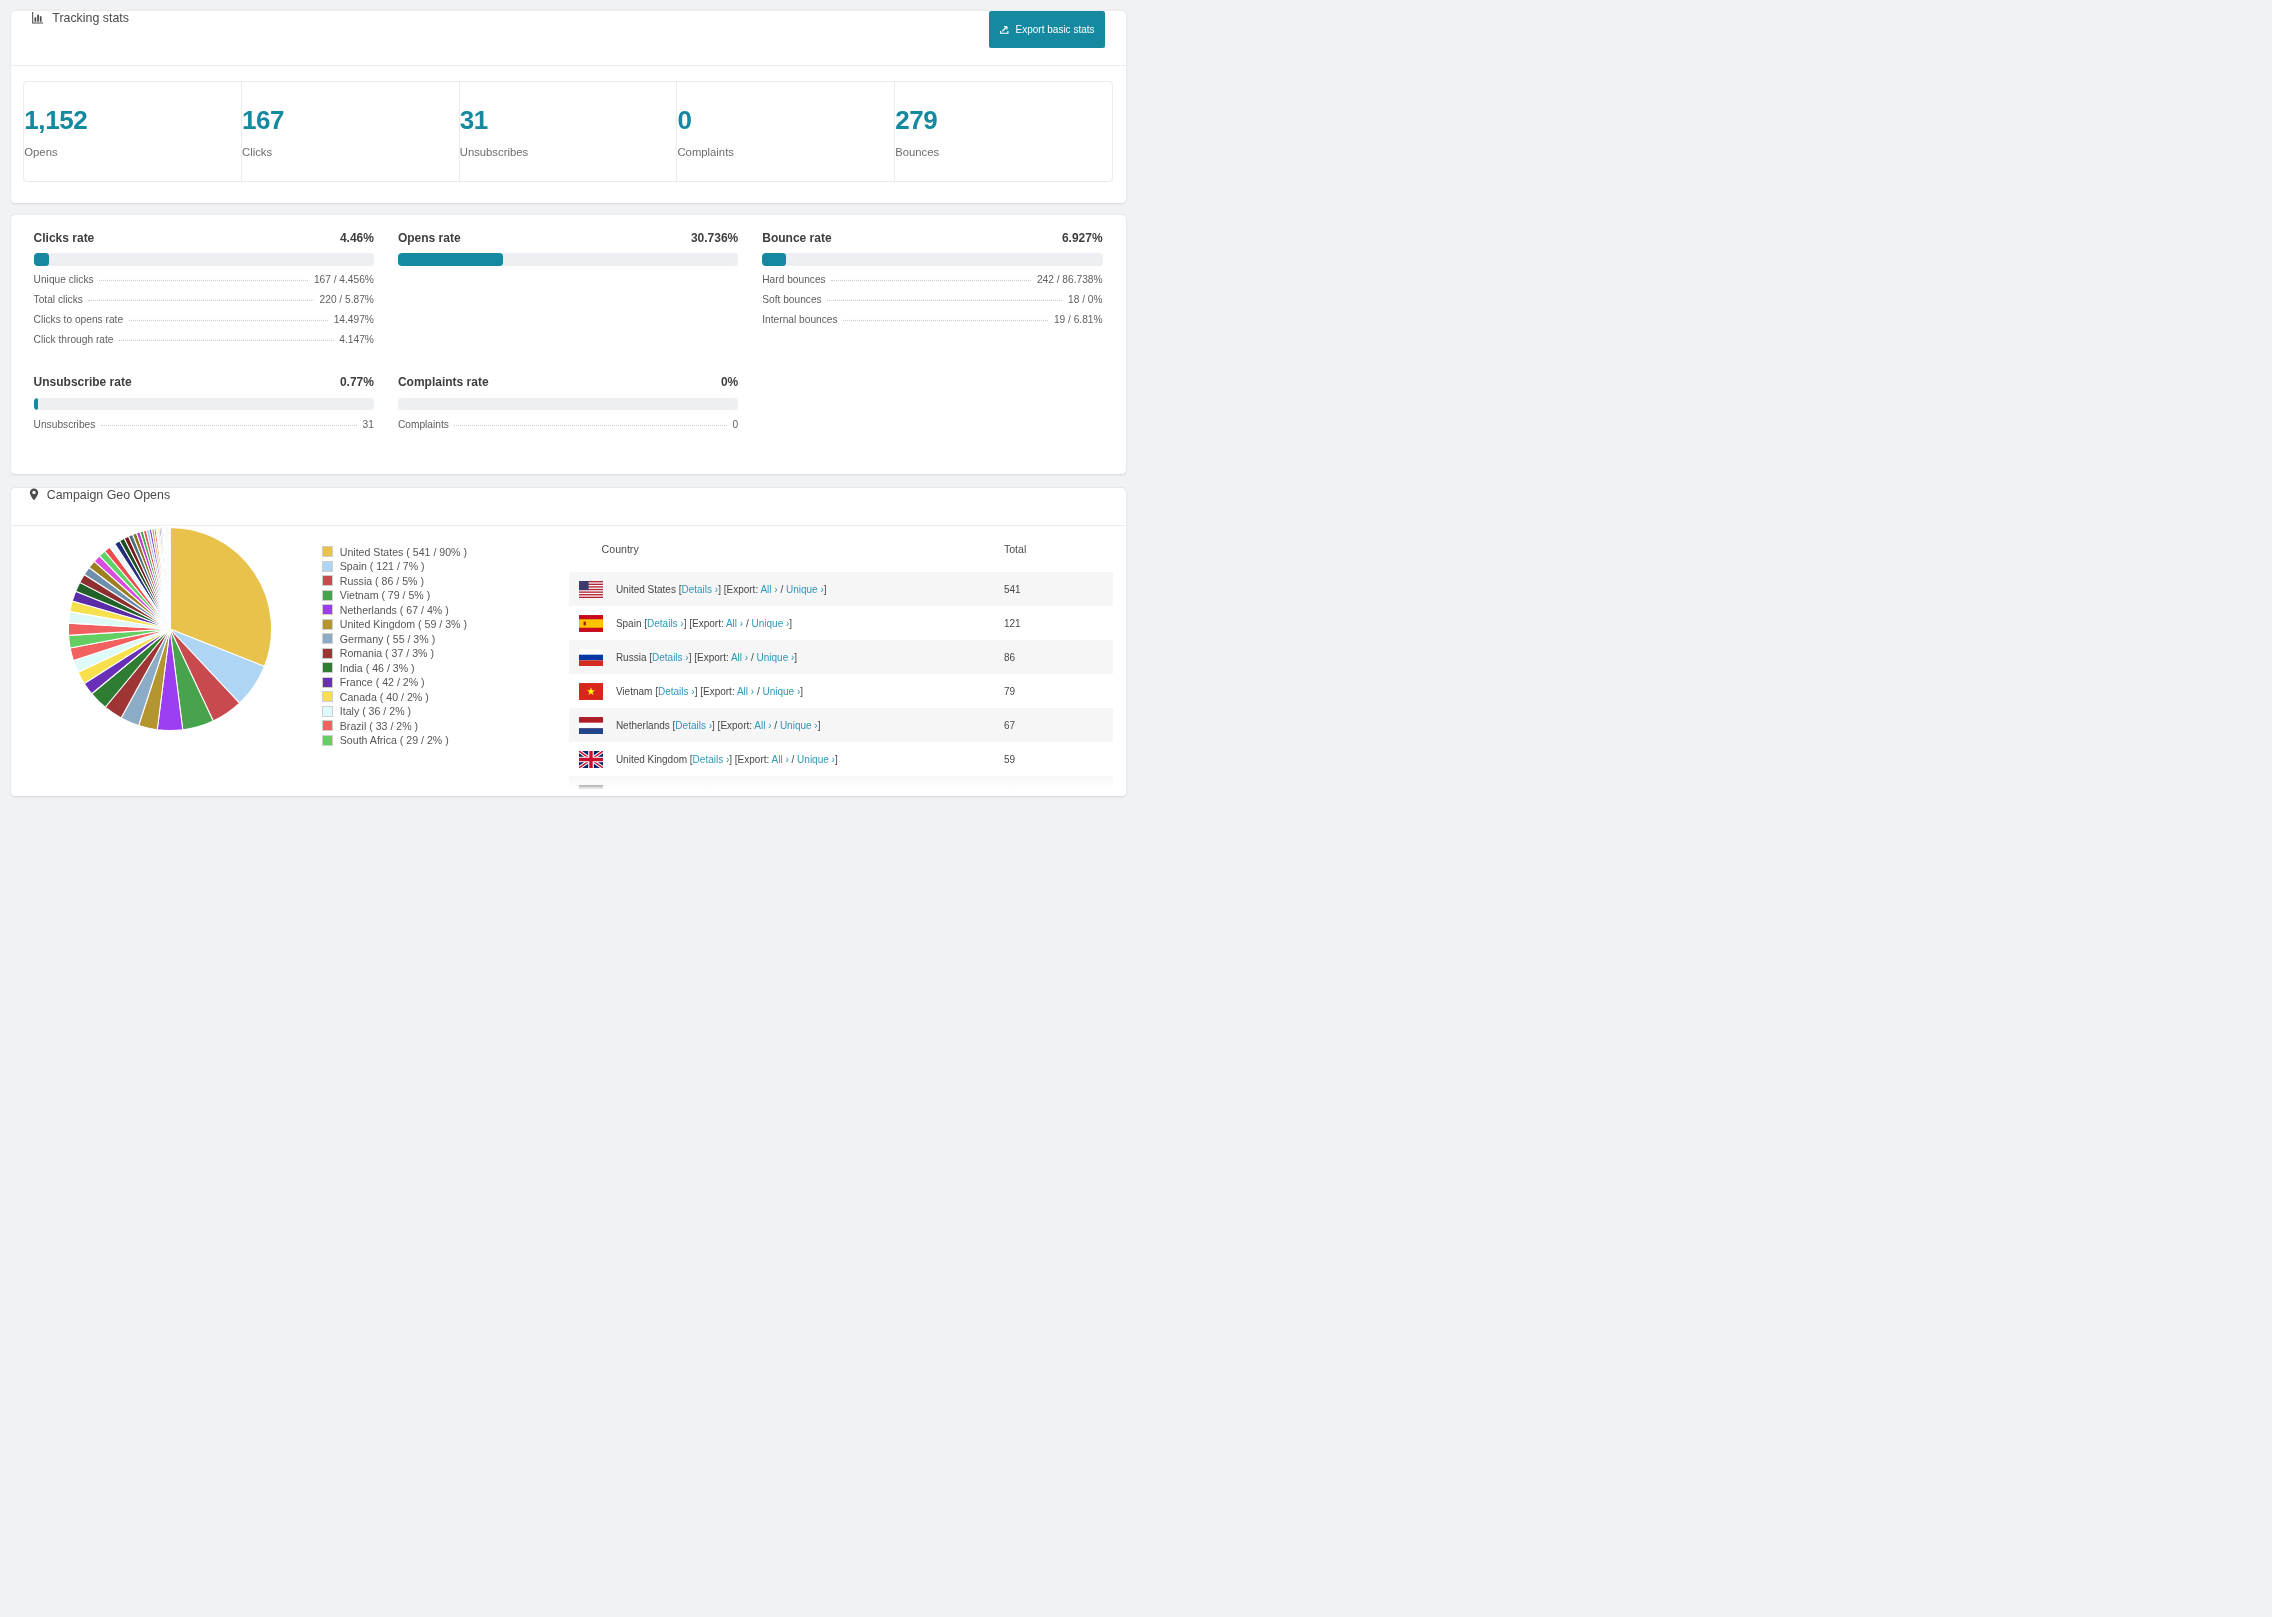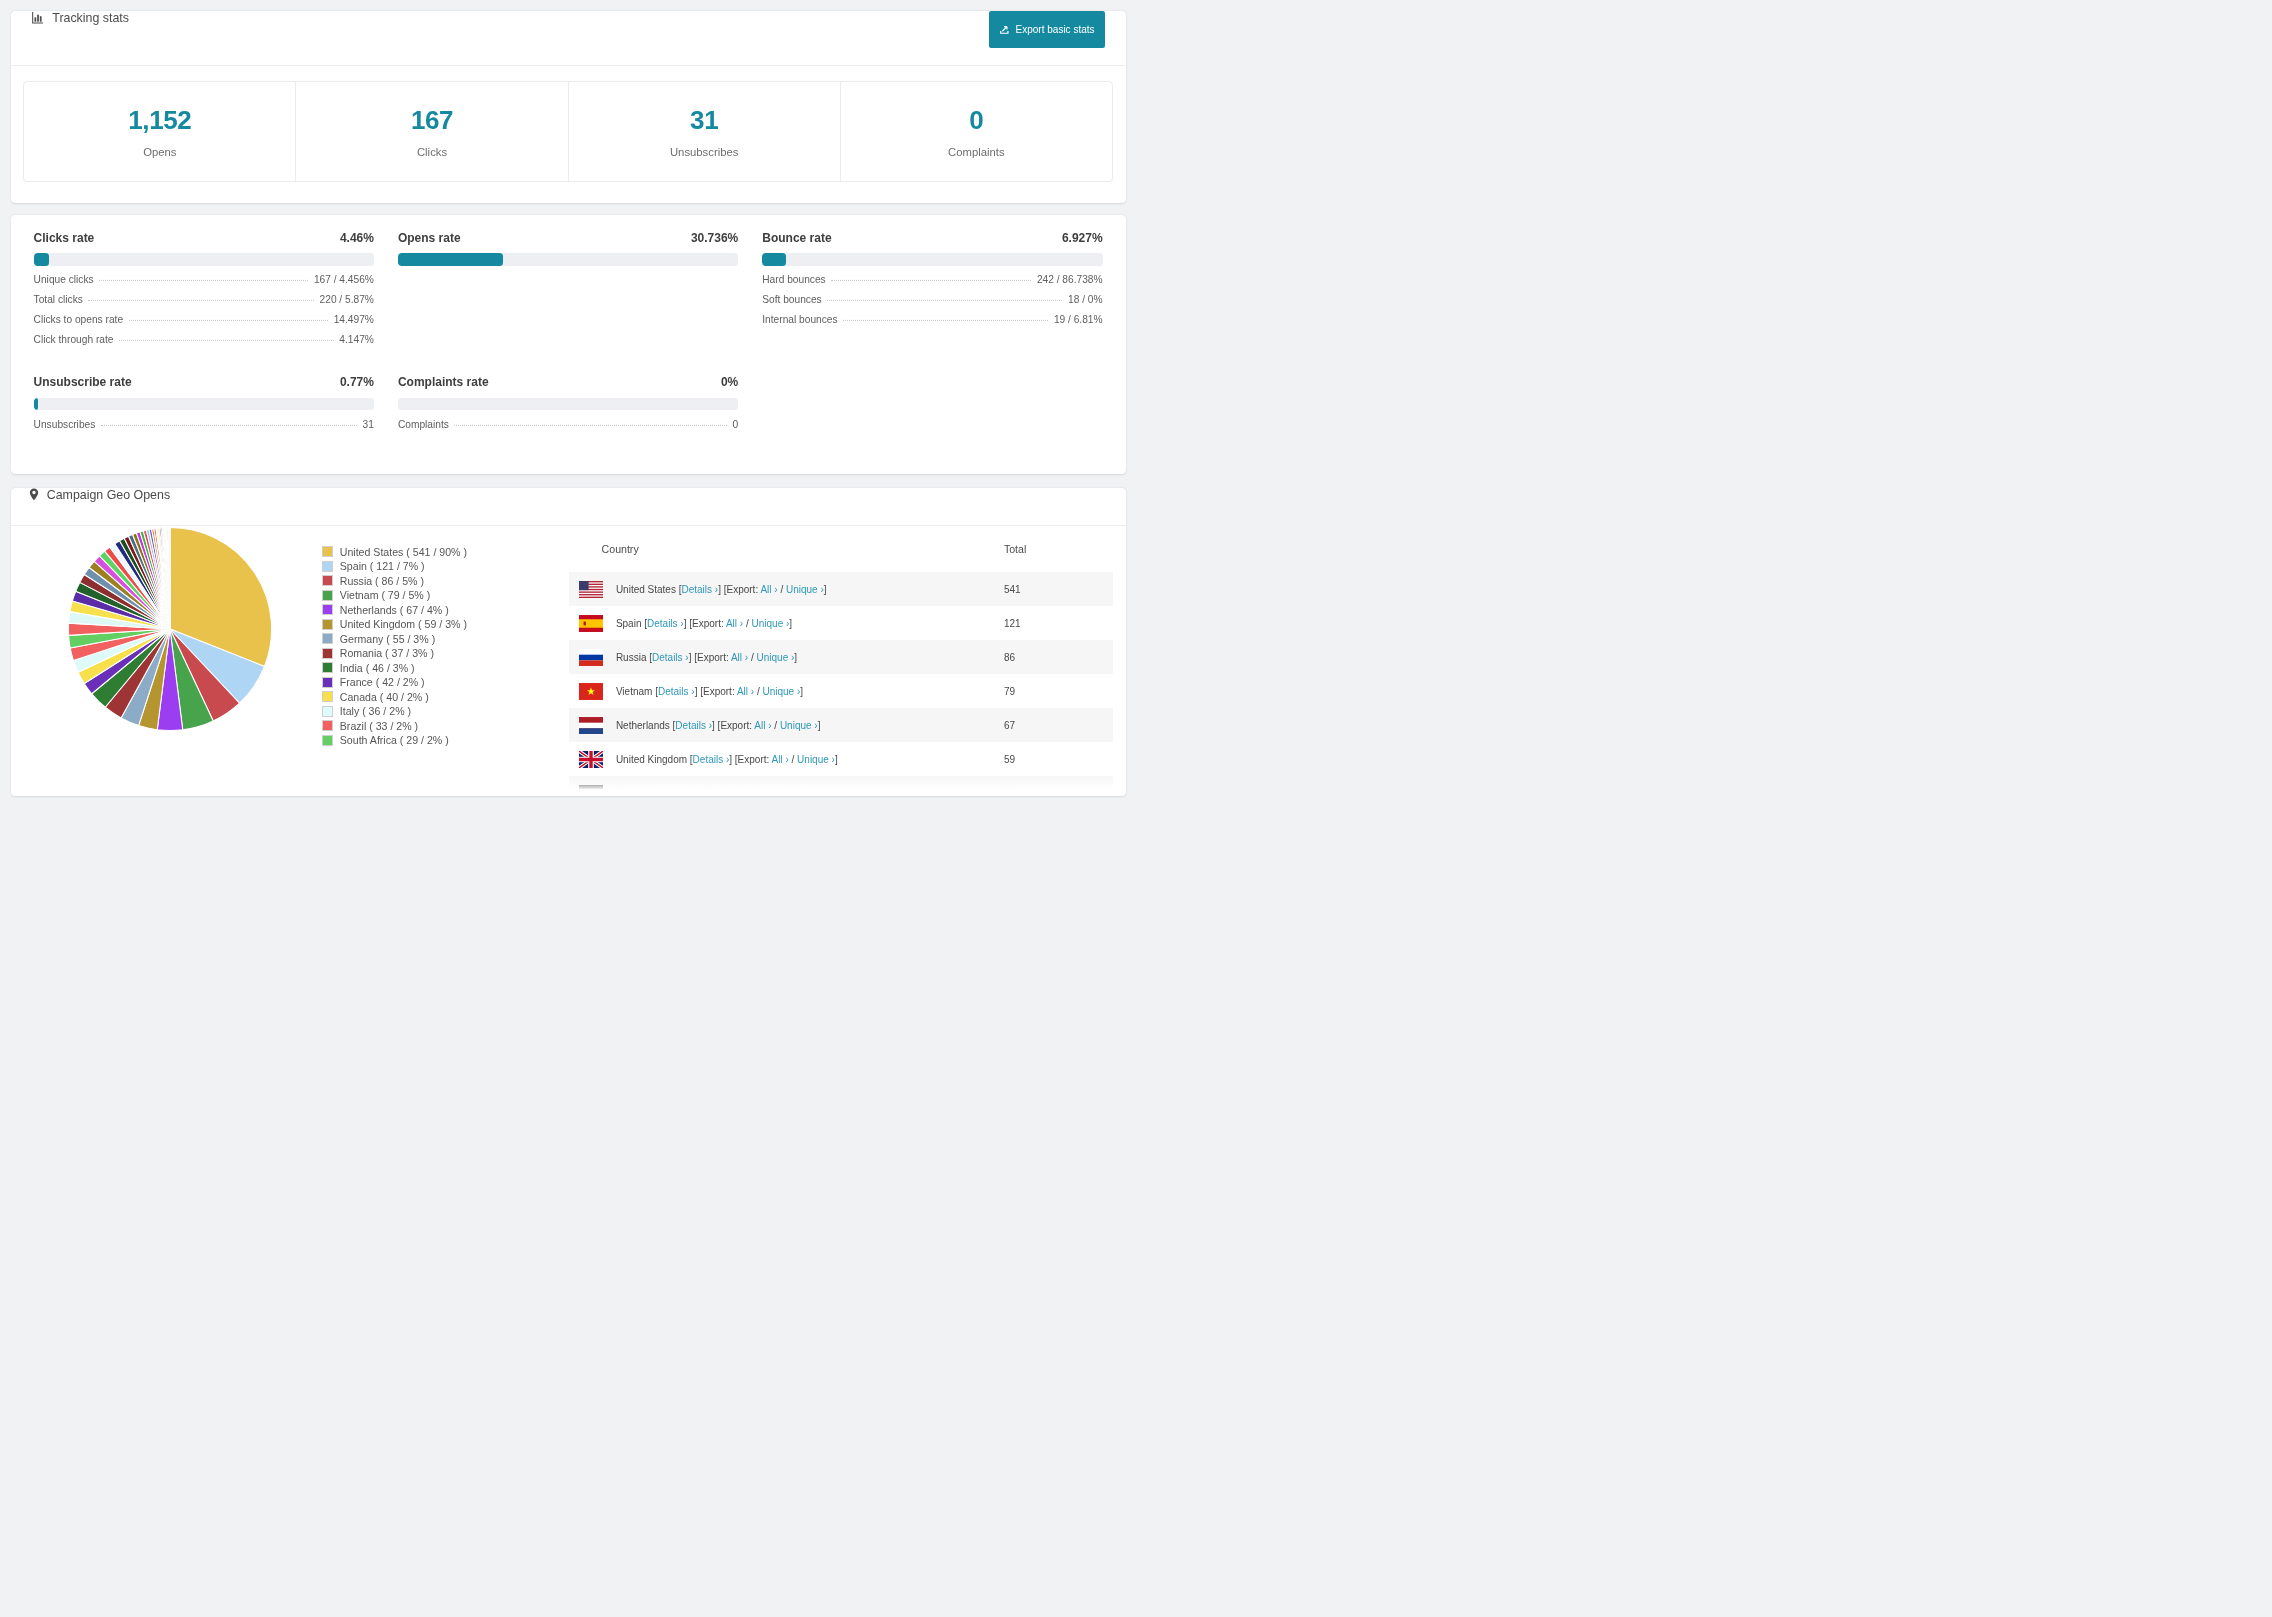--- a/index.html
+++ b/index.html
@@ -10,21 +10,21 @@
         box-shadow:0 0.7px 2.1px rgba(40,50,70,.14);}
   
   #card-tracking{top:10.6px;height:192px;}
   .card-header{display:flex;align-items:flex-start;height:54px;padding:0 20.5px;border-bottom:0.7px solid #ededed;}
   .card-title{font-size:12.4px;font-weight:500;color:#4b4b4b;margin-left:7.8px;}
   .hdr-icon{display:flex;align-items:center;color:#4b4b4b;}
   .btn-export{margin-left:auto;display:flex;align-items:center;gap:5.6px;background:#1489a0;color:#fff;
               border:none;border-radius:2.1px;height:37px;padding:0 10.6px;font-size:10px;cursor:pointer;
               font-family:inherit;}
   .stats-row{display:flex;margin:15px 12.7px 0 12.7px;height:99px;border:0.7px solid #ebebeb;border-radius:4.2px;}
-  .stat-box{flex:1;display:flex;flex-direction:column;align-items:center;justify-content:center;
+  .stat-box{flex:1;display:flex;flex-direction:column;justify-content:center;
             border-right:0.7px solid #ebebeb;gap:6px;}
   .stat-box:last-child{border-right:none;}
   .stat-value{font-size:26px;font-weight:700;color:#1489a0;letter-spacing:-0.4px;}
   .stat-label{font-size:11.3px;color:#6d6d6d;margin-top:4.2px;}
   
   #card-rates{top:215px;height:259px;}
   .rates-grid{display:grid;grid-template-columns:repeat(3,1fr);column-gap:24px;row-gap:21px;
               padding:15.5px 23px 0 23px;}
   .panel-head{display:flex;justify-content:space-between;align-items:baseline;height:14px;}
   .panel-title{font-size:12px;font-weight:700;color:#3e3e3e;}
@@ -91,20 +91,24 @@
     <div class="stat-value">167</div>
     <div class="stat-label">Clicks</div>
   </div>
         <div class="stat-box">
     <div class="stat-value">31</div>
     <div class="stat-label">Unsubscribes</div>
   </div>
         <div class="stat-box">
     <div class="stat-value">0</div>
     <div class="stat-label">Complaints</div>
+  </div>
+        <div class="stat-box">
+    <div class="stat-value">279</div>
+    <div class="stat-label">Bounces</div>
   </div>
       </div>
   </div>
 
   <div class="card" id="card-rates">
     <div class="rates-grid" id="ratesGrid">
         <div class="rate-panel">
     <div class="panel-head">
       <span class="panel-title">Clicks rate</span>
       <span class="panel-value">4.46%</span>

